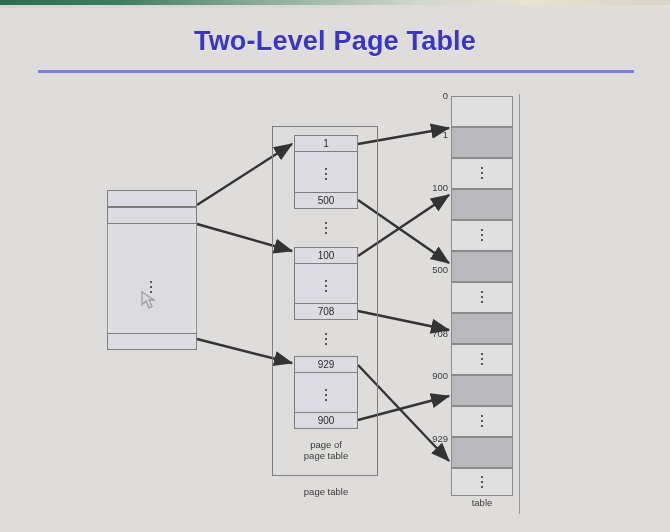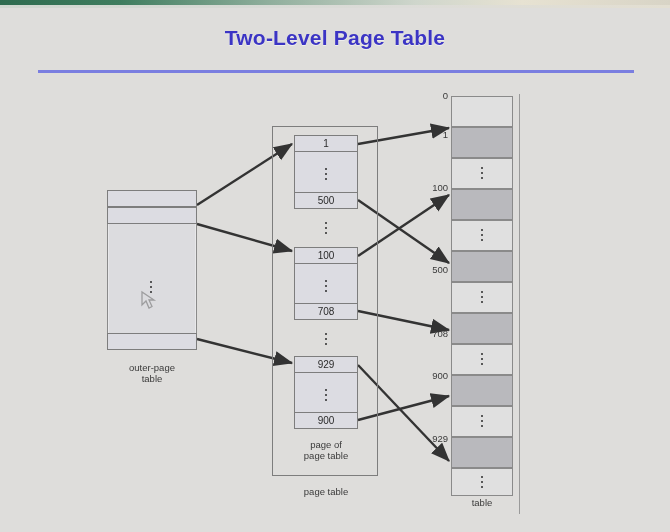--- a/index.html
+++ b/index.html
@@ -19,21 +19,21 @@
     background:linear-gradient(90deg,#cfd6cf 0%,#dcdcd8 60%,#e3dfd2 100%);
   }
   .slide{
     position:absolute;left:0;top:8px;width:670px;height:524px;
     background:#dedddb;
   }
 
   
   .title{
     position:absolute;left:0;top:18px;width:670px;text-align:center;
-    font-size:21px;font-weight:bold;color:#3b34c4;
+    font-size:27px;font-weight:bold;color:#3b34c4;
     letter-spacing:0.2px;
     text-shadow:0 1px 0 rgba(255,255,255,.5);
   }
   .title-rule{
     position:absolute;left:38px;top:62px;width:596px;height:3px;
     background:#7a7ee0;
   }
 
   
   .box{
@@ -103,24 +103,20 @@
   <div class="cell" style="left:107px;top:325px;width:90px;height:17px;"></div>
   <div class="vdots" style="left:147px;top:268px;width:8px;height:22px;">
     <i></i>
       <i></i>
       <i></i>
   </div>
 
   <svg class="cursor" style="left:140px;top:282px;" viewBox="0 0 22 20">
     <path d="M2,2 L2,15 L6,11 L9,18 L12,16.5 L9,10 L14,10 z" fill="none" stroke="#6a6a6a" stroke-width="1.3"></path>
   </svg>
-  <div class="caption" style="left:97px;top:354px;width:110px;">
-    <div>outer-page</div>
-    <div>table</div>
-  </div>
 
   <div style="position:absolute;left:272px;top:118px;width:106px;height:350px;
               box-sizing:border-box;border:1px solid #7d7d7d;background:transparent;"></div>
 
   <div style="position:absolute;left:294px;top:127px;width:64px;height:74px;
               box-sizing:border-box;border:1px solid #7d7d7d;background:#dcdce2;"></div>
   <div class="cell" style="left:294px;top:127px;width:64px;height:17px;">1</div>
   <div class="vdots" style="left:322px;top:156px;width:8px;height:20px;">
       <i></i>
       <i></i>

